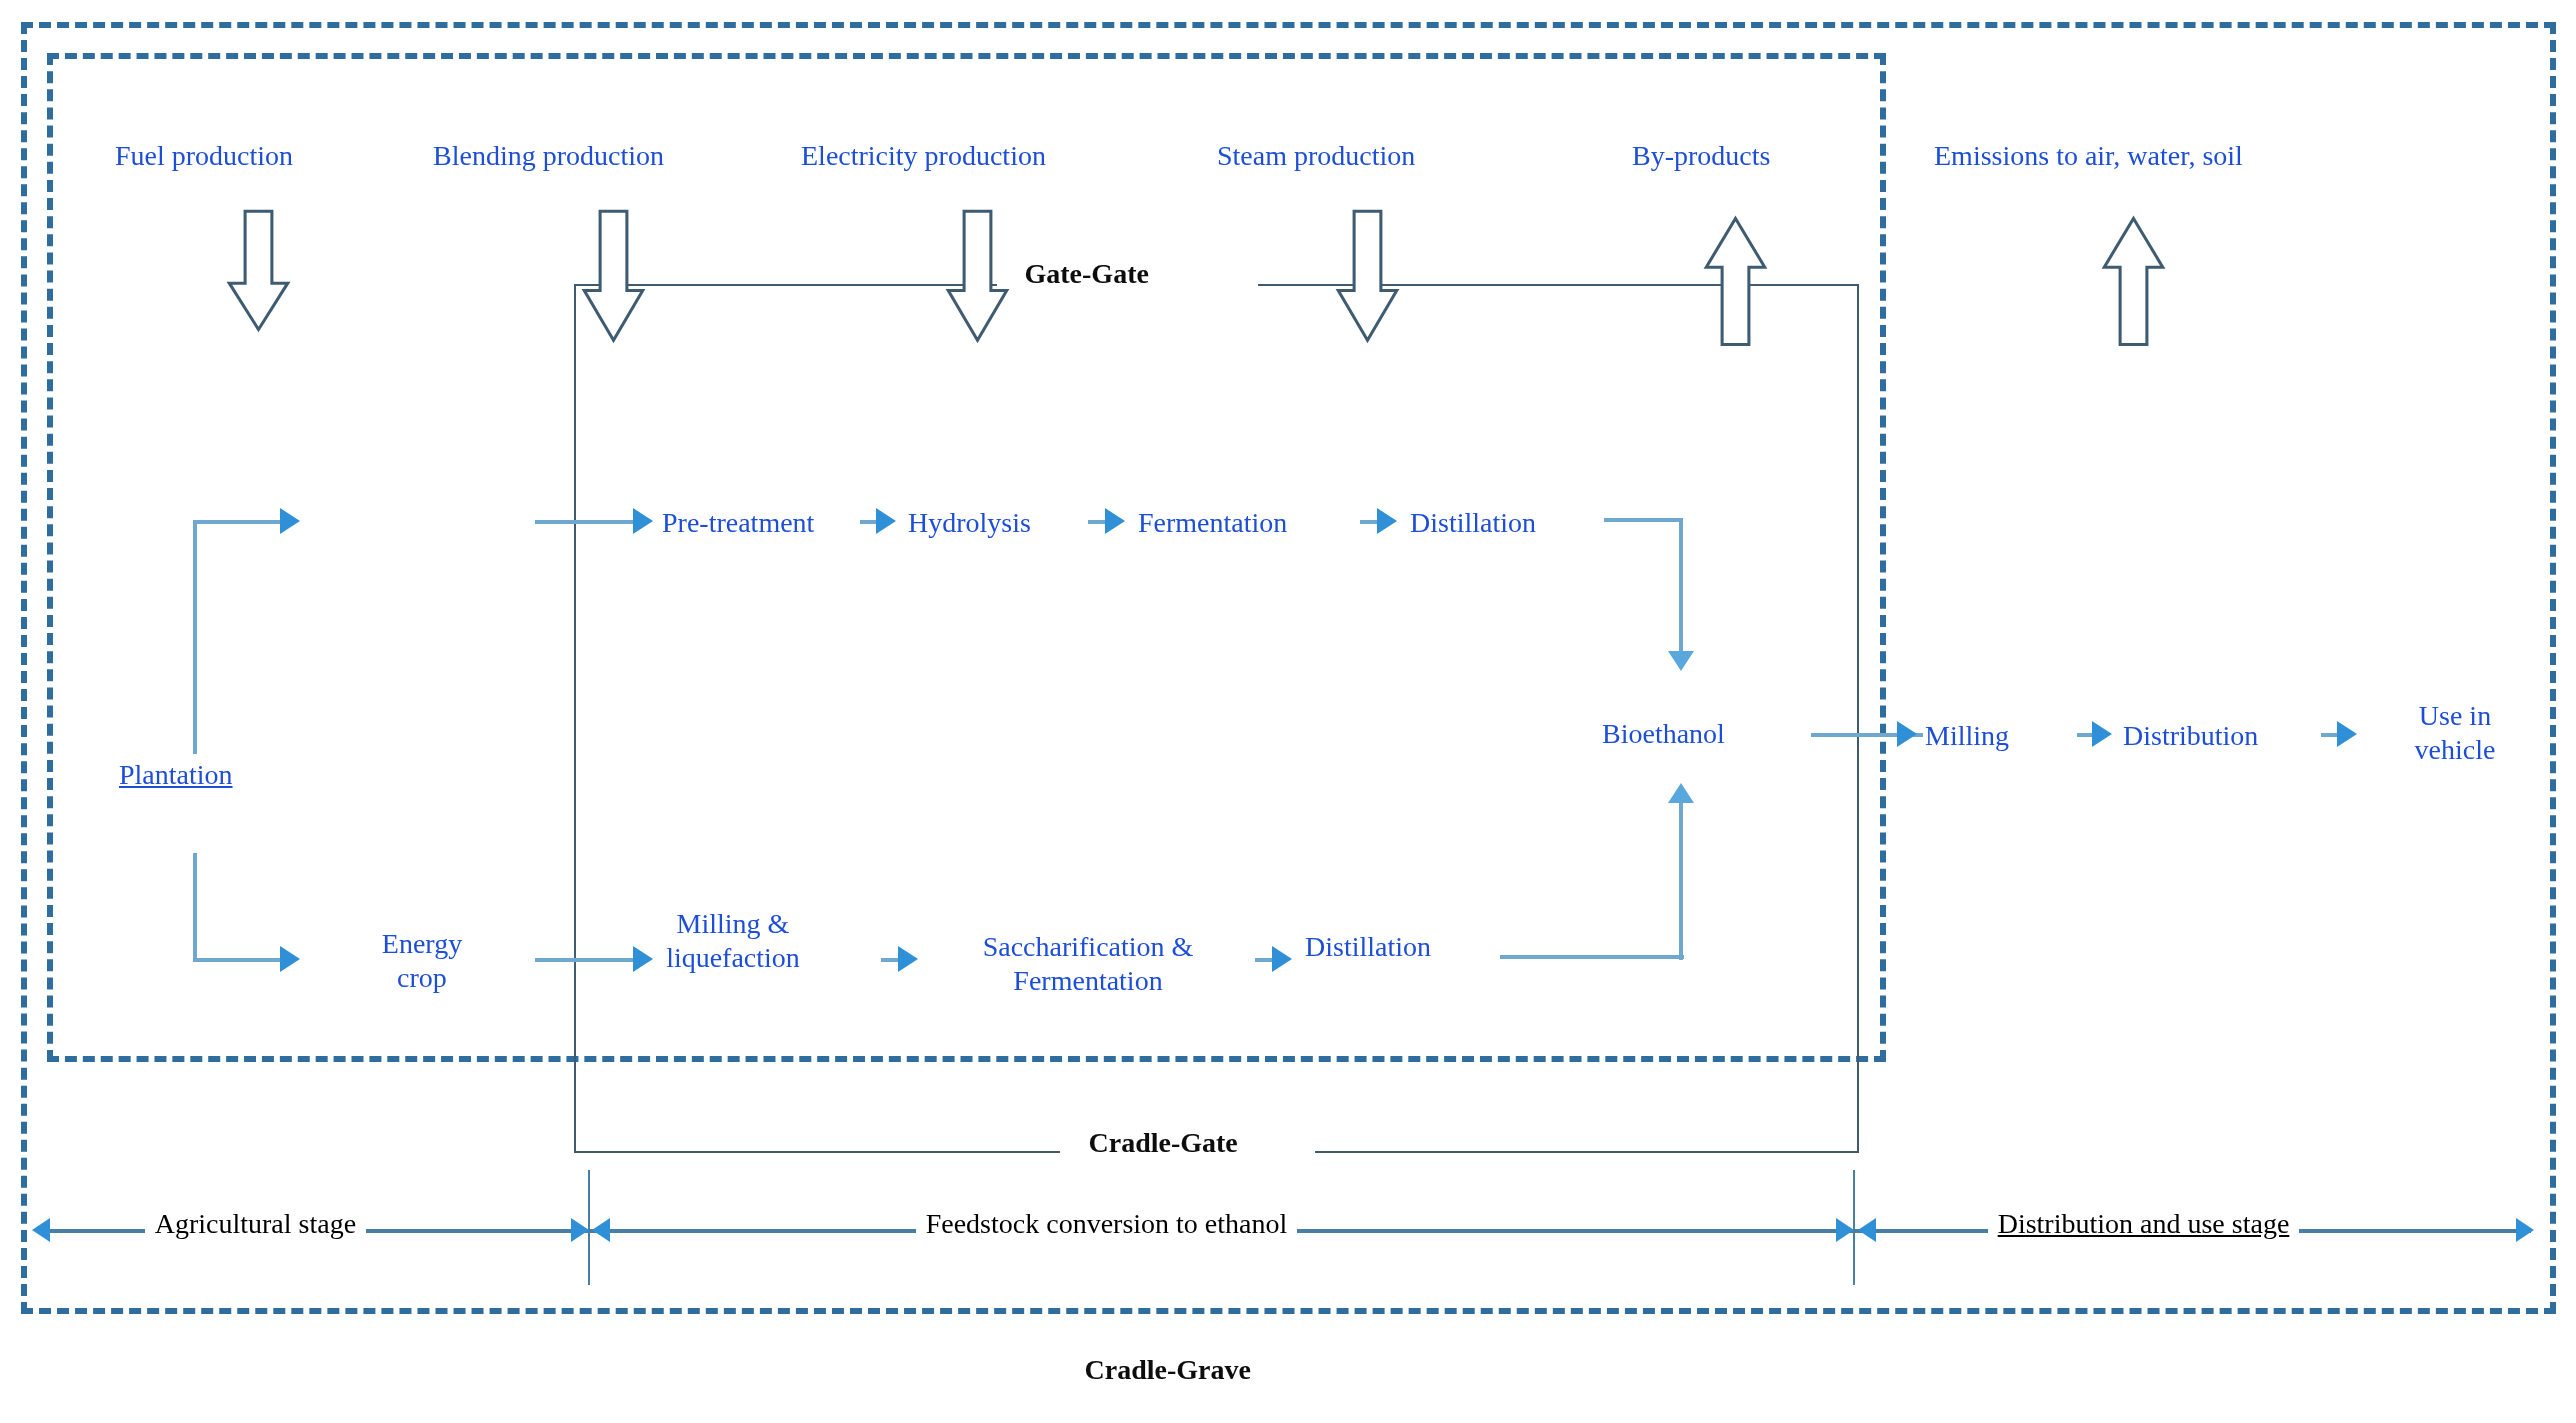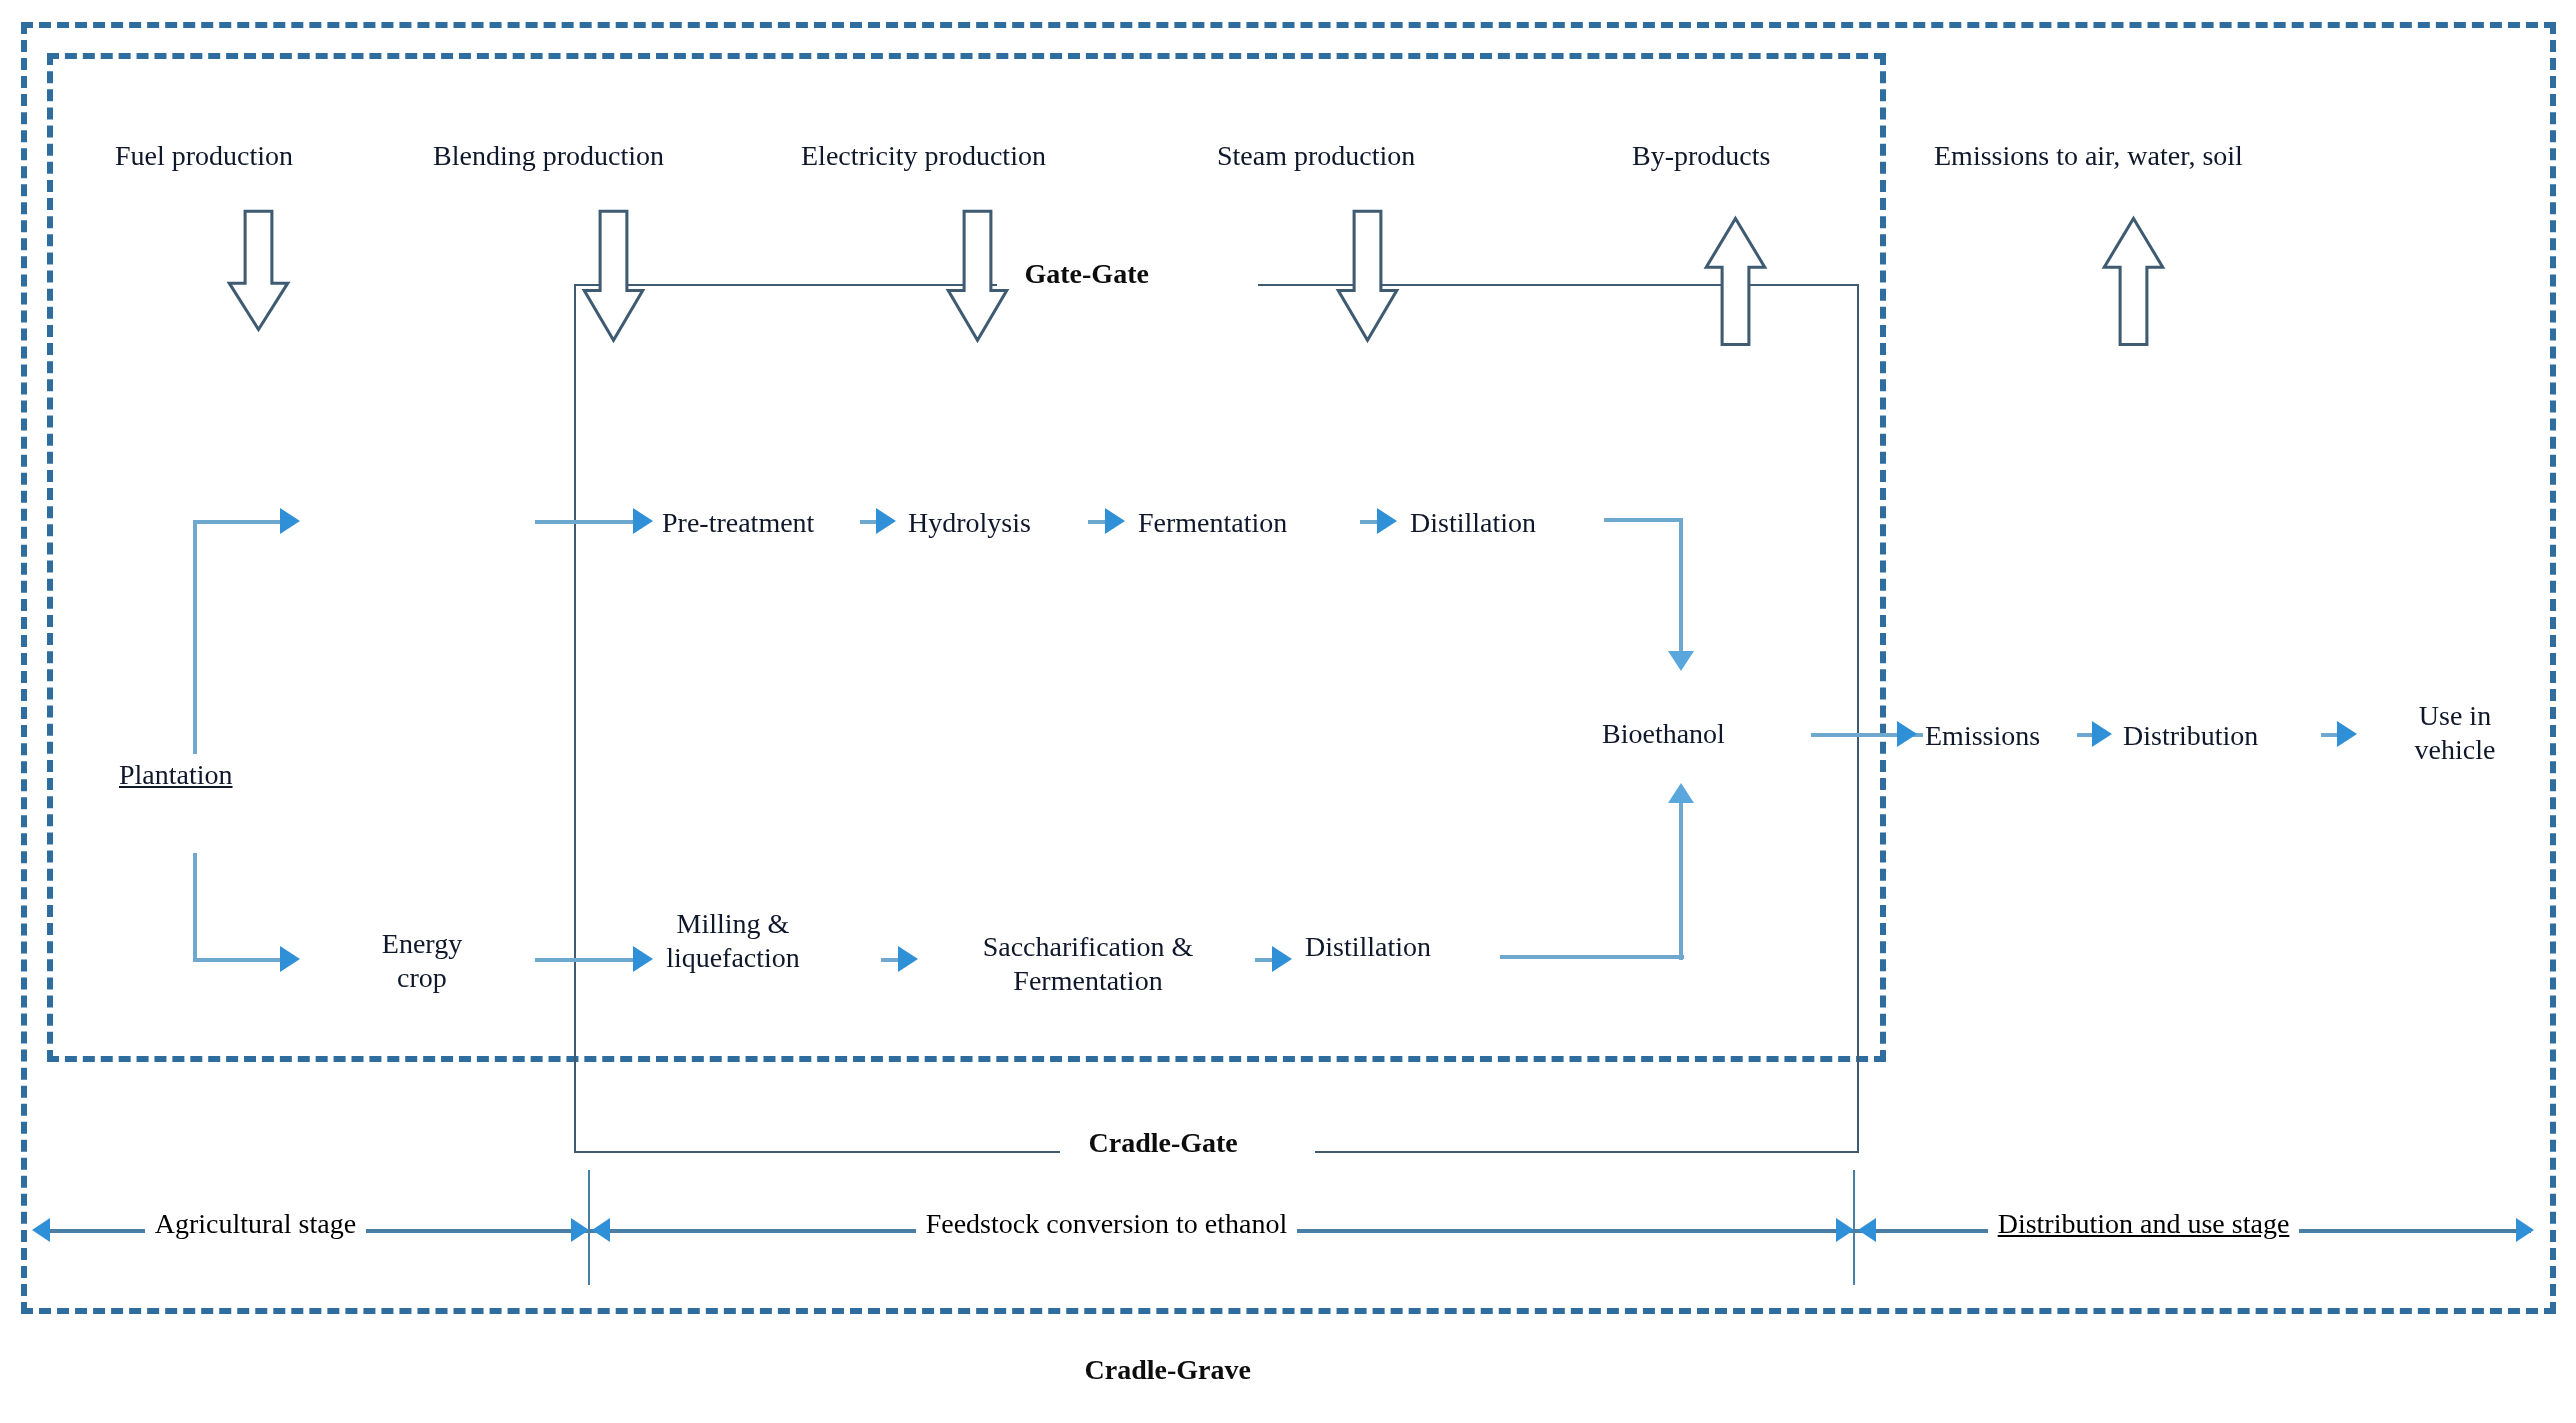--- a/index.html
+++ b/index.html
@@ -10,21 +10,21 @@
   .dashed-box{position:absolute;border:6px dashed #2e6d9e;box-sizing:border-box;}
   .dashed-box.inner{border-color:#2e6d9e;}
 
   
   .solid-box{position:absolute;box-sizing:border-box;border:2.4px solid #3f5b72;}
 
   
   .mask{position:absolute;background:#ffffff;}
 
   
-  .lbl{position:absolute;color:#0f172a;line-height:1.22;white-space:pre;}
+  .lbl{position:absolute;color:#1d4ed8;line-height:1.22;white-space:pre;}
   .lbl.c{text-align:center;}
   .tag{position:absolute;font-weight:bold;color:#0d0d0d;white-space:nowrap;background:#fff;padding:0 8.5px;}
 
   
   .hline{position:absolute;height:4.3px;background:#6fa8cf;}
   .vline{position:absolute;width:4.3px;background:#6fa8cf;}
   .hline.dk{background:#4a7fa5;}
   .vline.dk{background:#4a7fa5;}
 
   .arw-r{position:absolute;width:0;height:0;border-top:13.4px solid transparent;border-bottom:13.4px solid transparent;border-left:20.7px solid #2f90d8;}
@@ -162,21 +162,21 @@
 
   <div class="hline" style="left:1500px; top:955px; width:184px;"></div>
   <div class="vline" style="left:1679px; top:793px; height:167px;"></div>
   <div class="arw-u" style="left:1668px; top:783px;"></div>
 
   <div class="lbl" style="left:1602px; top:717px; font-size:28px;">Bioethanol</div>
 
   <div class="hline" style="left:1811px; top:733px; width:112px;"></div>
   <div class="arw-r" style="left:1897px; top:721px;"></div>
 
-  <div class="lbl" style="left:1925px; top:719px; font-size:28px;">Emissions</div>
+  <div class="lbl" style="left:1925px; top:719px; font-size:28px;">Milling</div>
 
   <div class="hline" style="left:2077px; top:733px; width:22px;"></div>
   <div class="arw-r" style="left:2092px; top:721px;"></div>
 
   <div class="lbl" style="left:2123px; top:719px; font-size:28px;">Distribution</div>
 
   <div class="hline" style="left:2321px; top:733px; width:22px;"></div>
   <div class="arw-r" style="left:2337px; top:721px;"></div>
 
   <div class="lbl c" style="left:2370px; top:699px; width:170px; font-size:28px;"><span>Use in

